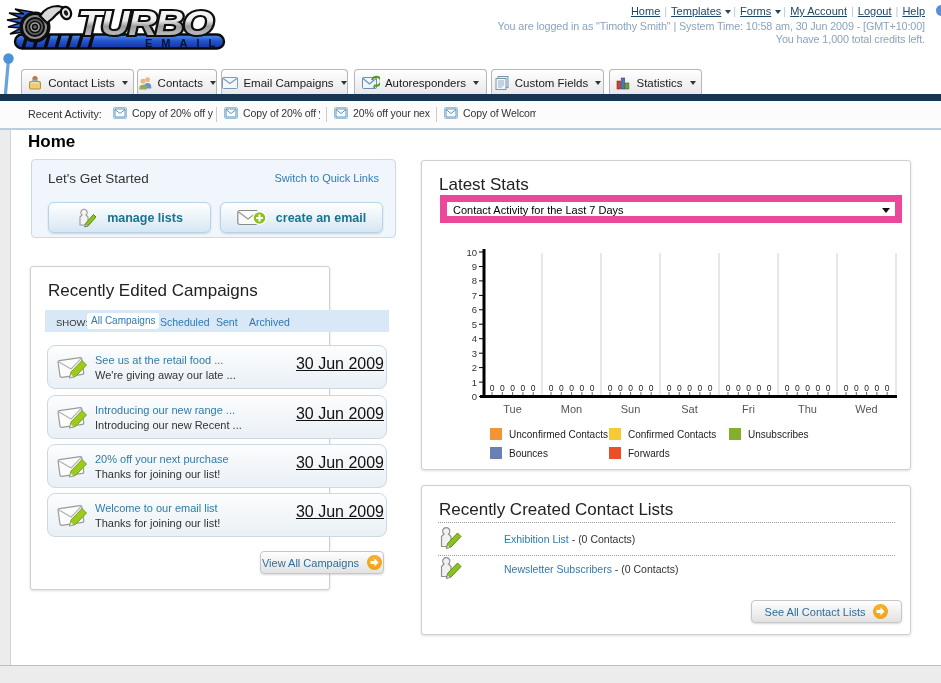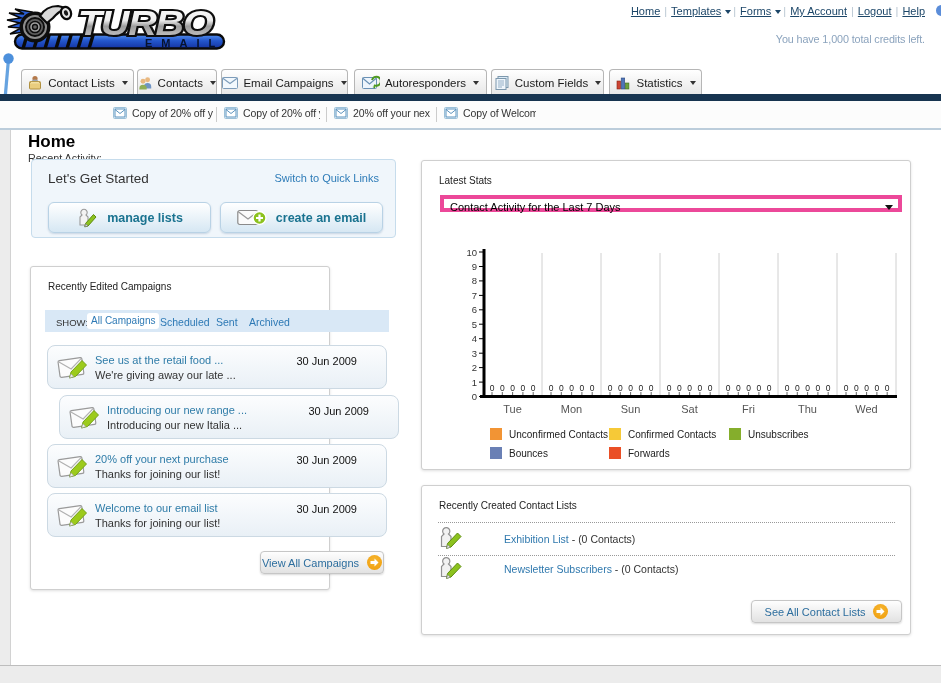--- a/index.html
+++ b/index.html
@@ -11,59 +11,60 @@
 .topnav a { color:#1c4668; text-decoration:underline; margin:0 2px; }
 .topnav .sep { color:#b9c6d2; margin:0 2px; }
 .caret { display:inline-block; width:0; height:0; border-left:3.5px solid transparent; border-right:3.5px solid transparent; border-top:4.5px solid #1c4668; margin-left:2px; vertical-align:middle; }
 .info1 { position:absolute; top:20px; right:16px; font-size:10.8px; letter-spacing:-0.12px; color:#8ba3bd; }
 .info2 { position:absolute; top:33px; right:16px; font-size:10.8px; letter-spacing:-0.12px; color:#8ba3bd; }
 .cornerdot { position:absolute; top:5px; left:936px; width:11px; height:11px; border-radius:50%; background:#5b8dd9; }
 .tab { position:absolute; top:69px; height:26px; border:1px solid #b6b6b6; border-bottom:none; border-radius:4px 4px 0 0; background:linear-gradient(#ffffff,#e7e7e7); display:flex; align-items:center; justify-content:center; gap:5px; font-size:11.5px; color:#1a1a1a; white-space:nowrap; }
 .tab .tcaret { display:inline-block; width:0; height:0; border-left:3.5px solid transparent; border-right:3.5px solid transparent; border-top:4.5px solid #333; margin-left:2px; }
 .darkbar { position:absolute; left:0; top:94px; width:941px; height:7px; background:#173450; }
 .recent { position:absolute; left:0; top:101px; width:941px; height:29px; background:#fcfcfc; border-bottom:2px solid #bccddb; }
-.recent .lbl { position:absolute; left:28px; top:7px; font-size:10.8px; color:#333;margin-top:44px; }
+.recent .lbl { position:absolute; left:28px; top:7px; font-size:10.8px; color:#333; }
 .ritem svg { flex:0 0 auto; } .ritem { position:absolute; top:6px; display:flex; align-items:center; gap:5px; font-size:10.5px; letter-spacing:-0.1px; color:#333; overflow:hidden; white-space:nowrap; }
 .rsep { position:absolute; top:6px; width:1px; height:15px; background:#ccc; }
 h1.home { position:absolute; left:28px; top:132px; font-size:17px; font-weight:bold; color:#000; }
 .lgs { position:absolute; left:31px; top:159px; width:365px; height:79px; background:#f0f6fb; border:1px solid #c6dcec; border-radius:4px; }
 .lgs .t { position:absolute; left:16px; top:11px; font-size:13.5px; color:#333; }
 .lgs .sw { position:absolute; right:16px; top:12px; font-size:11px; color:#2e7cb8; }
 .bigbtn { position:absolute; top:42px; height:31px; border:1px solid #b9d2e5; border-radius:6px; background:linear-gradient(#ffffff,#d6e7f3); box-shadow:0 1px 2px rgba(120,150,180,.35); display:flex; align-items:center; justify-content:center; gap:9px; font-size:12.5px; font-weight:bold; color:#1a7390; }
 .box { position:absolute; background:#fff; border:1px solid #cfcfcf; border-radius:3px; box-shadow:0 1px 3px rgba(0,0,0,.13); }
-.boxtitle { position:absolute; left:17px; top:14px; font-size:10px; color:#222; }
+.boxtitle { position:absolute; left:17px; top:14px; font-size:17px; color:#222; }
 .showbar { position:absolute; left:14px; top:43px; width:344px; height:22px; background:#d9e8f6; font-size:10.5px; }
 .showbar .s { position:absolute; left:11px; top:7px; color:#333; font-size:9.5px; }
 .showbar .pill { position:absolute; left:42px; top:3px; height:16px; background:#fff; border-radius:3px; padding:2px 4px 0; color:#2d79b5; font-size:10px; }
 .showbar a { position:absolute; top:6px; color:#2d79b5; text-decoration:none; }
 .citem { position:absolute; left:16px; width:340px; height:44px; border:1px solid #ccd9e3; border-radius:8px; background:linear-gradient(#fcfdfe,#e9f0f6); }
 .citem .ti { position:absolute; left:47px; top:8px; font-size:11px; color:#2f7ca8; }
 .citem .su { position:absolute; left:47px; top:23px; font-size:11px; color:#333; }
-.citem .dt { position:absolute; right:29px; top:9px; font-size:11px; color:#111; }
+.citem .dt { position:absolute; right:2px; top:9px; font-size:16px; color:#111;text-decoration:underline; }
 .smbtn { position:absolute; height:23px; border:1px solid #c6c6c6; border-radius:4px; background:linear-gradient(#fefefe,#e2e2e2); box-shadow:0 1px 2px rgba(0,0,0,.15); display:flex; align-items:center; justify-content:center; gap:8px; font-size:11px; color:#2d6e9e; white-space:nowrap; }
-.sel { position:absolute; left:18px; top:34px; width:462px; height:17px; border:4px solid #ec4899; background:#fff; font-size:11px; color:#000; }
+.sel { position:absolute; left:18px; top:34px; width:462px; height:28px; border:7px solid #ec4899; background:#fff; font-size:11px; color:#000; }
 .sel span { position:absolute; left:6px; top:2px; }
 .sel .arr { position:absolute; right:5px; top:6px; left:auto; width:0; height:0; border-left:4.5px solid transparent; border-right:4.5px solid transparent; border-top:5px solid #111; }
 .leg { position:absolute; display:flex; align-items:center; gap:7px; font-size:10px; color:#222; white-space:nowrap; }
 .leg .swb { width:12px; height:12px; display:inline-block; }
 .dotline { border-top:1px dotted #999; position:absolute; left:16px; width:457px; height:0; }
 .lentry { position:absolute; font-size:10.5px; color:#333;padding-left:36px; }
 .lentry a { color:#3079ae; text-decoration:none; }
 .ocircle { width:15px; height:15px; border-radius:50%; background:radial-gradient(circle at 50% 35%, #f7b733, #ef9b07); display:inline-flex; align-items:center; justify-content:center; }
 </style>
 </head>
 <body>
 <div id="page">
   <div class="top"></div>
   <div class="content"></div>
   <div style="position:absolute;left:0;top:665px;width:941px;height:1px;background:#bdbdbd;"></div>
 
   <div class="topnav">
     <a href="#">Home</a><span class="sep">|</span><a href="#">Templates</a><span class="caret"></span><span class="sep">|</span><a href="#">Forms</a><span class="caret"></span><span class="sep">|</span><a href="#">My Account</a><span class="sep">|</span><a href="#">Logout</a><span class="sep">|</span><a href="#">Help</a>
   </div>
+  <div class="info1">You are logged in as "Timothy Smith" | System Time: 10:58 am, 30 Jun 2009 - [GMT+10:00]</div>
   <div class="info2">You have 1,000 total credits left.</div>
   <div class="cornerdot"></div>
 
   <svg style="position:absolute;left:2px;top:4px" width="240" height="58" viewBox="0 0 240 58">
     <defs>
       <linearGradient id="silver" x1="0" y1="0" x2="0" y2="1">
         <stop offset="0" stop-color="#ffffff"></stop>
           <stop offset="0.45" stop-color="#ededed"></stop>
         <stop offset="0.60" stop-color="#9d9d9d"></stop>
           <stop offset="1" stop-color="#d4d4d4"></stop>
@@ -238,31 +239,31 @@
             <rect x="2" y="5" width="24" height="17" rx="1.5" fill="#fcfcfc" stroke="#9a9a9a" stroke-width="1.2"></rect>
             <path d="M2.5 6 L14 15 L25.5 6" fill="none" stroke="#b0b0b0" stroke-width="1.1"></path>
           </g>
           <path d="M14 18 L25 6.5 L29.5 11 L18.5 22.5 L12.5 24 Z" fill="#9ccb1c" stroke="#6d9c10" stroke-width="0.9"></path>
           <path d="M12.5 24 l1.5-4.2 2.8 2.8z" fill="#f0f0f0" stroke="#999" stroke-width="0.6"></path>
         </svg>
       <div class="ti">See us at the retail food ...</div>
         <div class="su">We're giving away our late ...</div>
         <div class="dt">30 Jun 2009</div>
     </div>
-    <div class="citem" style="top:128px;margin-left:12px;">
+    <div class="citem" style="top:128px;">
       <svg style="position:absolute;left:9px;top:8px" width="34" height="29" viewBox="0 0 34 29">
           <g transform="rotate(-8 14 14)">
             <rect x="2" y="5" width="24" height="17" rx="1.5" fill="#fcfcfc" stroke="#9a9a9a" stroke-width="1.2"></rect>
             <path d="M2.5 6 L14 15 L25.5 6" fill="none" stroke="#b0b0b0" stroke-width="1.1"></path>
           </g>
           <path d="M14 18 L25 6.5 L29.5 11 L18.5 22.5 L12.5 24 Z" fill="#9ccb1c" stroke="#6d9c10" stroke-width="0.9"></path>
           <path d="M12.5 24 l1.5-4.2 2.8 2.8z" fill="#f0f0f0" stroke="#999" stroke-width="0.6"></path>
         </svg>
       <div class="ti">Introducing our new range ...</div>
-        <div class="su">Introducing our new Italia ...</div>
+        <div class="su">Introducing our new Recent ...</div>
         <div class="dt">30 Jun 2009</div>
     </div>
     <div class="citem" style="top:177px;">
       <svg style="position:absolute;left:9px;top:8px" width="34" height="29" viewBox="0 0 34 29">
           <g transform="rotate(-8 14 14)">
             <rect x="2" y="5" width="24" height="17" rx="1.5" fill="#fcfcfc" stroke="#9a9a9a" stroke-width="1.2"></rect>
             <path d="M2.5 6 L14 15 L25.5 6" fill="none" stroke="#b0b0b0" stroke-width="1.1"></path>
           </g>
           <path d="M14 18 L25 6.5 L29.5 11 L18.5 22.5 L12.5 24 Z" fill="#9ccb1c" stroke="#6d9c10" stroke-width="0.9"></path>
           <path d="M12.5 24 l1.5-4.2 2.8 2.8z" fill="#f0f0f0" stroke="#999" stroke-width="0.6"></path>

